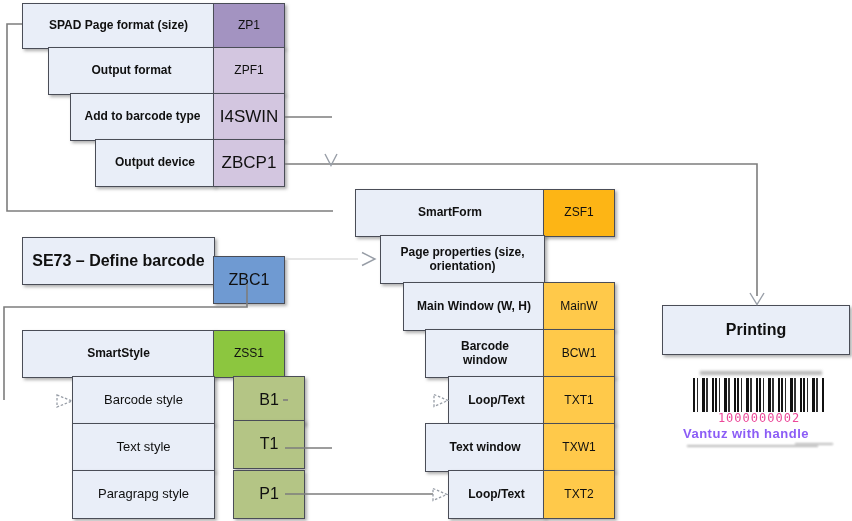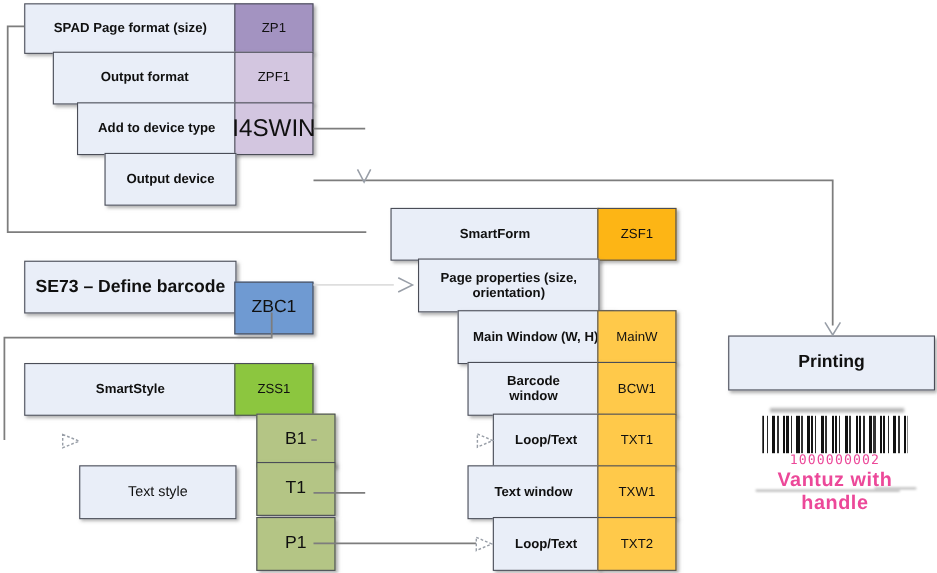--- a/index.html
+++ b/index.html
@@ -4,21 +4,21 @@
 <style>
   html,body{margin:0;padding:0;background:#ffffff;}
   #stage{position:relative;width:852px;height:521px;background:#ffffff;overflow:hidden;
          font-family:"Liberation Sans",sans-serif;}
   .box{position:absolute;box-sizing:border-box;border:1.5px solid #4a4d57;background:#e9eef8;
        display:flex;align-items:center;justify-content:center;text-align:center;
        font-weight:bold;font-size:12px;color:#101010;line-height:1.15;
        box-shadow:2px 2px 3px rgba(110,110,110,.55);}
   .code{font-weight:normal;}
   .fs13{font-size:16px;}
-  .fs17{font-size:22px;}
+  .fs17{font-size:17px;}
   .reg{font-weight:normal;font-size:13px;}
   .bg-purple-dark{background:#a393c1;}
   .bg-purple{background:#d3c6e0;}
   .bg-blue{background:#6f9ad2;margin-top:19px;}
   .bg-green{background:#8cc63f;}
   .bg-olive{background:#b4c585;margin-left:20px;}
   .bg-orange{background:#fdb515;}
   .bg-orange-light{background:#ffc94a;}
   svg.connectors{position:absolute;left:0;top:0;pointer-events:none;z-index:5;}
   
@@ -26,62 +26,65 @@
      background:repeating-linear-gradient(90deg,
        #151515 0 2px,#fff 2px 4px,#2a2a2a 4px 5px,#fff 5px 9px,
        #111 9px 12px,#fff 12px 13px,#333 13px 15px,#fff 15px 19px,
        #101010 19px 21px,#fff 21px 22px);
      filter:blur(.4px);}
   .bc-top-smudge{position:absolute;left:700px;top:371px;width:122px;height:4px;
      background:#9a9a9a;filter:blur(1.6px);opacity:.75;}
   .bc-number{position:absolute;left:693px;top:411px;width:132px;text-align:center;
      font-family:"DejaVu Sans Mono",monospace;font-size:12px;color:#ec4899;
      filter:blur(.45px);letter-spacing:1px;}
-  .bc-caption{position:absolute;left:683px;top:426px;width:152px;text-align:center;
-     font-weight:bold;font-size:18px;color:#ec4899;filter:blur(.55px);letter-spacing:.5px;}
+  .bc-caption{position:absolute;left:683px;top:426px;width:152px;
+     font-weight:bold;font-size:13px;color:#8b5cf6;filter:blur(.55px);letter-spacing:.5px;}
   .bc-bottom-smudge{position:absolute;left:687px;top:445px;width:131px;height:2px;
      background:#a8a8a8;filter:blur(1px);opacity:.8;}
   .bc-bottom-smudge2{position:absolute;left:795px;top:443px;width:38px;height:2px;
      background:#ababab;filter:blur(1px);opacity:.8;}
 </style>
 </head>
 <body>
 
 <div id="stage">
 
   <div class="box" style="left:22px;top:3px;width:193px;height:46px">SPAD Page format (size)</div>
   <div class="box code bg-purple-dark" style="left:213px;top:3px;width:72px;height:46px">ZP1</div>
 
   <div class="box" style="left:48px;top:47px;width:167px;height:48px">Output format</div>
   <div class="box code bg-purple" style="left:213px;top:47px;width:72px;height:48px">ZPF1</div>
 
-  <div class="box" style="left:70px;top:93px;width:145px;height:48px">Add to device type</div>
+  <div class="box" style="left:70px;top:93px;width:145px;height:48px">Add to barcode type</div>
   <div class="box code fs17 bg-purple" style="left:213px;top:93px;width:72px;height:48px">I4SWIN</div>
 
   <div class="box" style="left:95px;top:139px;width:120px;height:48px">Output device</div>
+  <div class="box code fs17 bg-purple" style="left:213px;top:139px;width:72px;height:48px">ZBCP1</div>
 
   <div class="box fs13" style="left:22px;top:237px;width:193px;height:48px">SE73 – Define barcode</div>
   <div class="box code fs13 bg-blue" style="left:213px;top:237px;width:72px;height:48px">ZBC1</div>
 
   <div class="box" style="left:22px;top:330px;width:193px;height:48px">SmartStyle</div>
   <div class="box code bg-green" style="left:213px;top:330px;width:72px;height:48px">ZSS1</div>
 
+  <div class="box reg" style="left:72px;top:376px;width:143px;height:49px">Barcode style</div>
   <div class="box code fs13 bg-olive" style="left:213px;top:376px;width:72px;height:49px">B1</div>
 
   <div class="box reg" style="left:72px;top:423px;width:143px;height:49px">Text style</div>
   <div class="box code fs13 bg-olive" style="left:213px;top:420px;width:72px;height:49px">T1</div>
 
+  <div class="box reg" style="left:72px;top:470px;width:143px;height:49px">Paragrapg style</div>
   <div class="box code fs13 bg-olive" style="left:213px;top:470px;width:72px;height:49px">P1</div>
 
   <div class="box" style="left:355px;top:189px;width:190px;height:48px">SmartForm</div>
   <div class="box code bg-orange" style="left:543px;top:189px;width:72px;height:48px">ZSF1</div>
 
   <div class="box" style="left:380px;top:235px;width:165px;height:49px;padding:0 6px">Page properties (size, orientation)</div>
 
-  <div class="box" style="left:416px;top:282px;width:142px;height:49px">Main Window (W, H)</div>
+  <div class="box" style="left:403px;top:282px;width:142px;height:49px">Main Window (W, H)</div>
   <div class="box code bg-orange-light" style="left:543px;top:282px;width:72px;height:49px">MainW</div>
 
   <div class="box" style="left:425px;top:329px;width:120px;height:49px;padding:0 20px">Barcode window</div>
   <div class="box code bg-orange-light" style="left:543px;top:329px;width:72px;height:49px">BCW1</div>
 
   <div class="box" style="left:448px;top:376px;width:97px;height:49px">Loop/Text</div>
   <div class="box code bg-orange-light" style="left:543px;top:376px;width:72px;height:49px">TXT1</div>
 
   <div class="box" style="left:425px;top:423px;width:120px;height:49px">Text window</div>
   <div class="box code bg-orange-light" style="left:543px;top:423px;width:72px;height:49px">TXW1</div>

